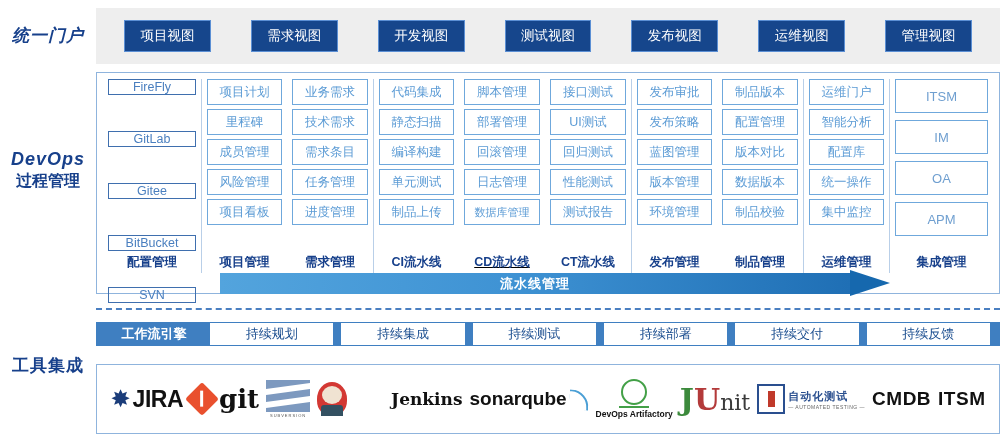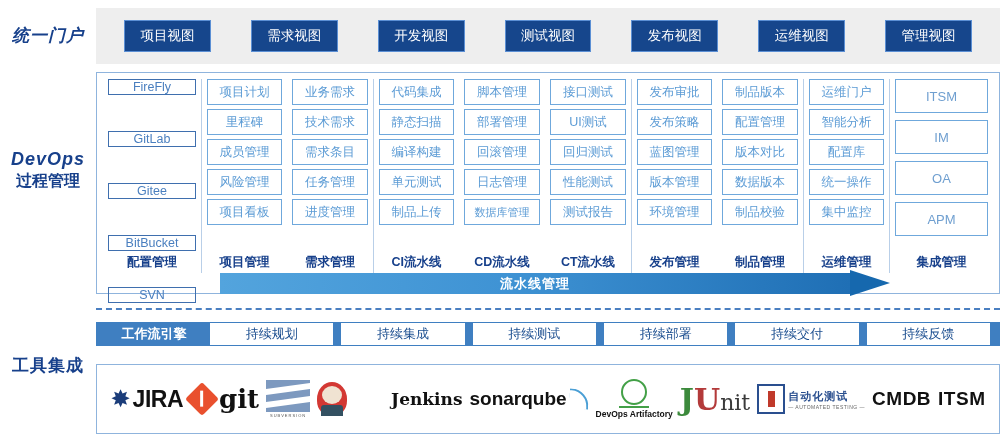--- a/index.html
+++ b/index.html
@@ -183,21 +183,21 @@
   .jenkins .head:before{
     content:"";position:absolute;left:5px;top:4px;width:20px;height:18px;
     border-radius:50%;background:#f0e3d2;
   }
   .jenkins .head:after{
     content:"";position:absolute;left:4px;bottom:0;width:22px;height:11px;
     background:#335061;border-radius:3px 3px 0 0;
   }
   .jenkins .word{font-size:17px;color:#111;font-weight:bold;font-family:"DejaVu Serif",serif;margin-left:40px;}
   
-  .sonar{display:flex;align-items:center;}
+  .sonar{display:flex;align-items:flex-end;}
   .sonar .b{font-size:19px;color:#111;font-weight:bold;}
   .sonar .wave{
     margin-left:2px;width:18px;height:18px;
     border-right:2.5px solid #4b9fd5;border-top:2.5px solid #4b9fd5;
     border-radius:0 18px 0 0;transform:rotate(5deg);
   }
   
   .jfrog{display:flex;flex-direction:column;align-items:center;gap:1px;}
   .jfrog .ring{
     width:22px;height:22px;border:2.5px solid #43a047;border-radius:50%;
@@ -337,21 +337,21 @@
         </div>
       <div class="title-cell sep" style="flex:0 0 86px;">
           <span class="col-title">项目管理</span>
         </div>
       <div class="title-cell" style="flex:0 0 86px;">
           <span class="col-title">需求管理</span>
         </div>
       <div class="title-cell sep" style="flex:0 0 86px;">
           <span class="col-title">CI流水线</span>
         </div>
-      <div class="title-cell" style="flex:0 0 86px;">
+      <div class="title-cell" style="flex:0 0 86px;text-decoration:underline;">
           <span class="col-title">CD流水线</span>
         </div>
       <div class="title-cell" style="flex:0 0 86px;">
           <span class="col-title">CT流水线</span>
         </div>
       <div class="title-cell sep" style="flex:0 0 86px;">
           <span class="col-title">发布管理</span>
         </div>
       <div class="title-cell" style="flex:0 0 86px;">
           <span class="col-title">制品管理</span>

